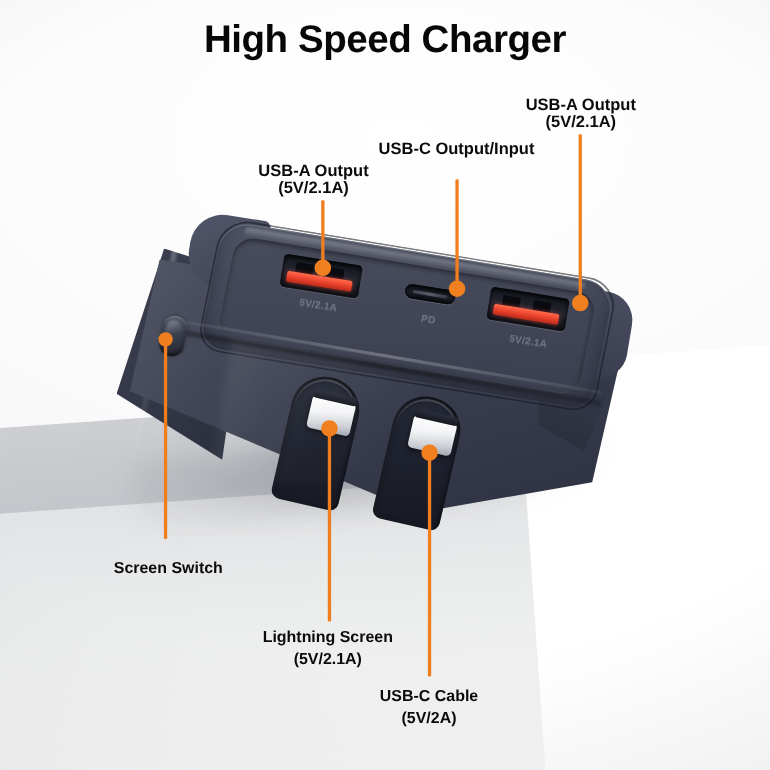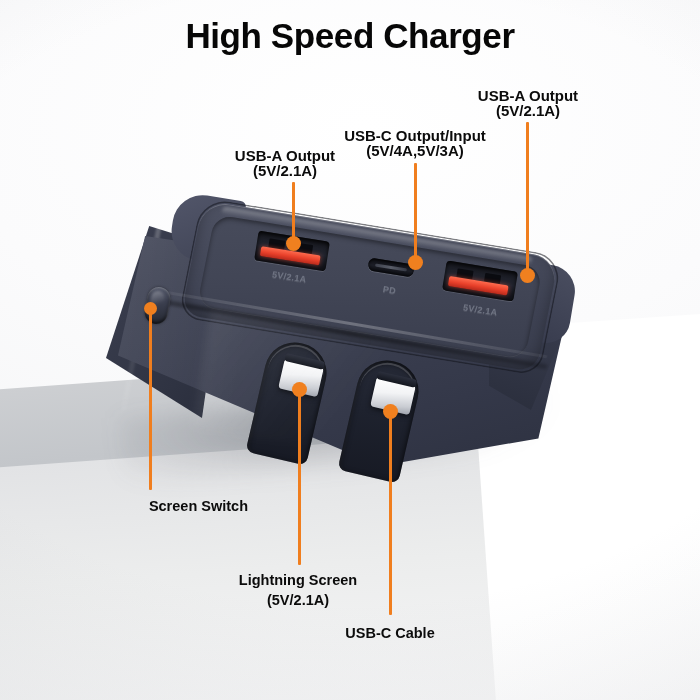--- a/index.html
+++ b/index.html
@@ -313,44 +313,44 @@
 
   <div class="lbl" style="left:205px;top:148px;width:160px;">
     <span>USB-A Output</span>
     <span class="l2">(5V/2.1A)</span>
   </div>
   <div class="lead" style="left:292px;top:182px;height:60px;"></div>
   <div class="dot" style="left:286px;top:236px;"></div>
 
   <div class="lbl" style="left:335px;top:128px;width:160px;">
     <span>USB-C Output/Input</span>
-    <span class="l2">(5V/4A,5V/3A)</span>
   </div>
   <div class="lead" style="left:414px;top:163px;height:98px;"></div>
   <div class="dot" style="left:408px;top:255px;"></div>
 
   <div class="lbl" style="left:448px;top:88px;width:160px;">
     <span>USB-A Output</span>
     <span class="l2">(5V/2.1A)</span>
   </div>
   <div class="lead" style="left:526px;top:122px;height:152px;"></div>
   <div class="dot" style="left:520px;top:268px;"></div>
 
   <div class="dot sm" style="left:144px;top:302px;"></div>
   <div class="lead" style="left:149px;top:310px;height:180px;"></div>
-  <div class="lbl big" style="left:58px;top:496px;width:190px;text-align:right;">
+  <div class="lbl big" style="left:58px;top:507px;width:190px;">
     <span>Screen Switch</span>
   </div>
 
   <div class="dot" style="left:292px;top:382px;"></div>
   <div class="lead" style="left:298px;top:393px;height:172px;"></div>
   <div class="lbl big" style="left:208px;top:570px;width:180px;">
     <span>Lightning Screen</span>
     <span class="l2">(5V/2.1A)</span>
   </div>
 
   <div class="dot" style="left:383px;top:404px;"></div>
   <div class="lead" style="left:389px;top:415px;height:200px;"></div>
   <div class="lbl big" style="left:300px;top:623px;width:180px;">
     <span>USB-C Cable</span>
+    <span class="l2">(5V/2A)</span>
   </div>
 
 </div>
 
 </body></html>

